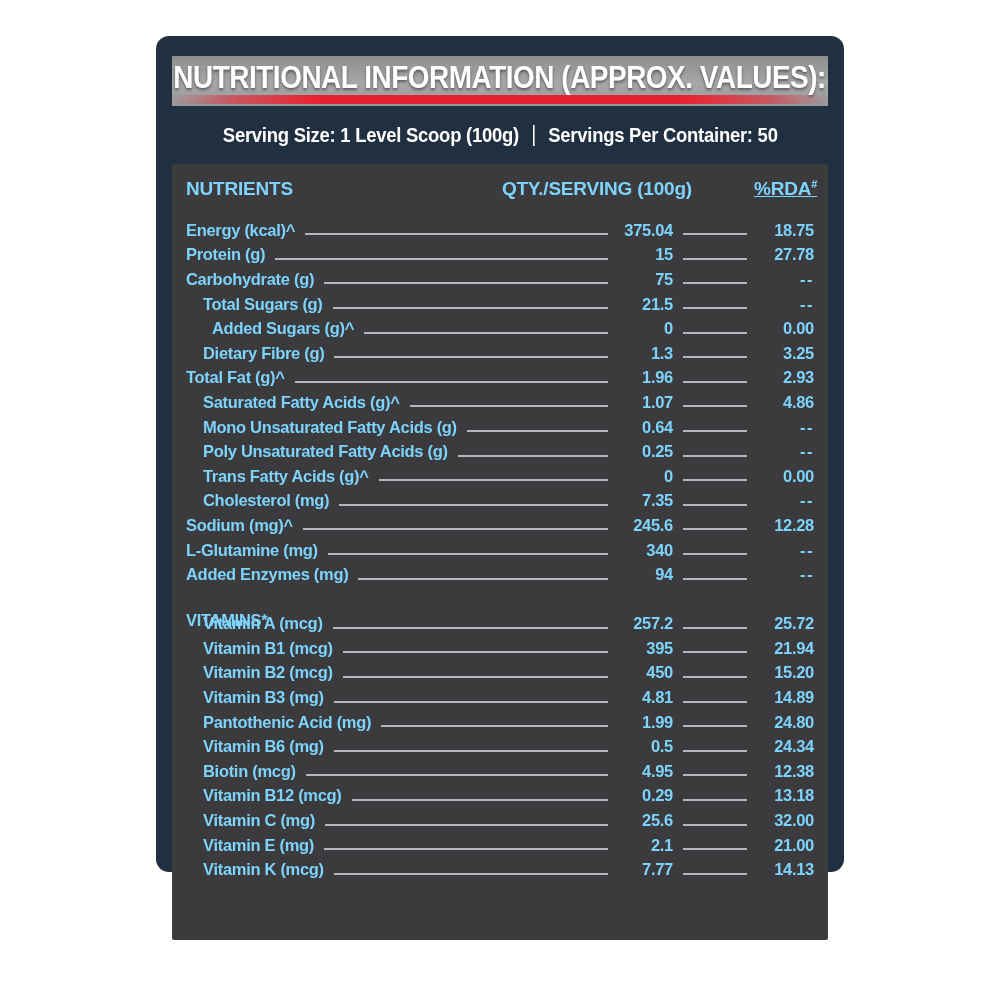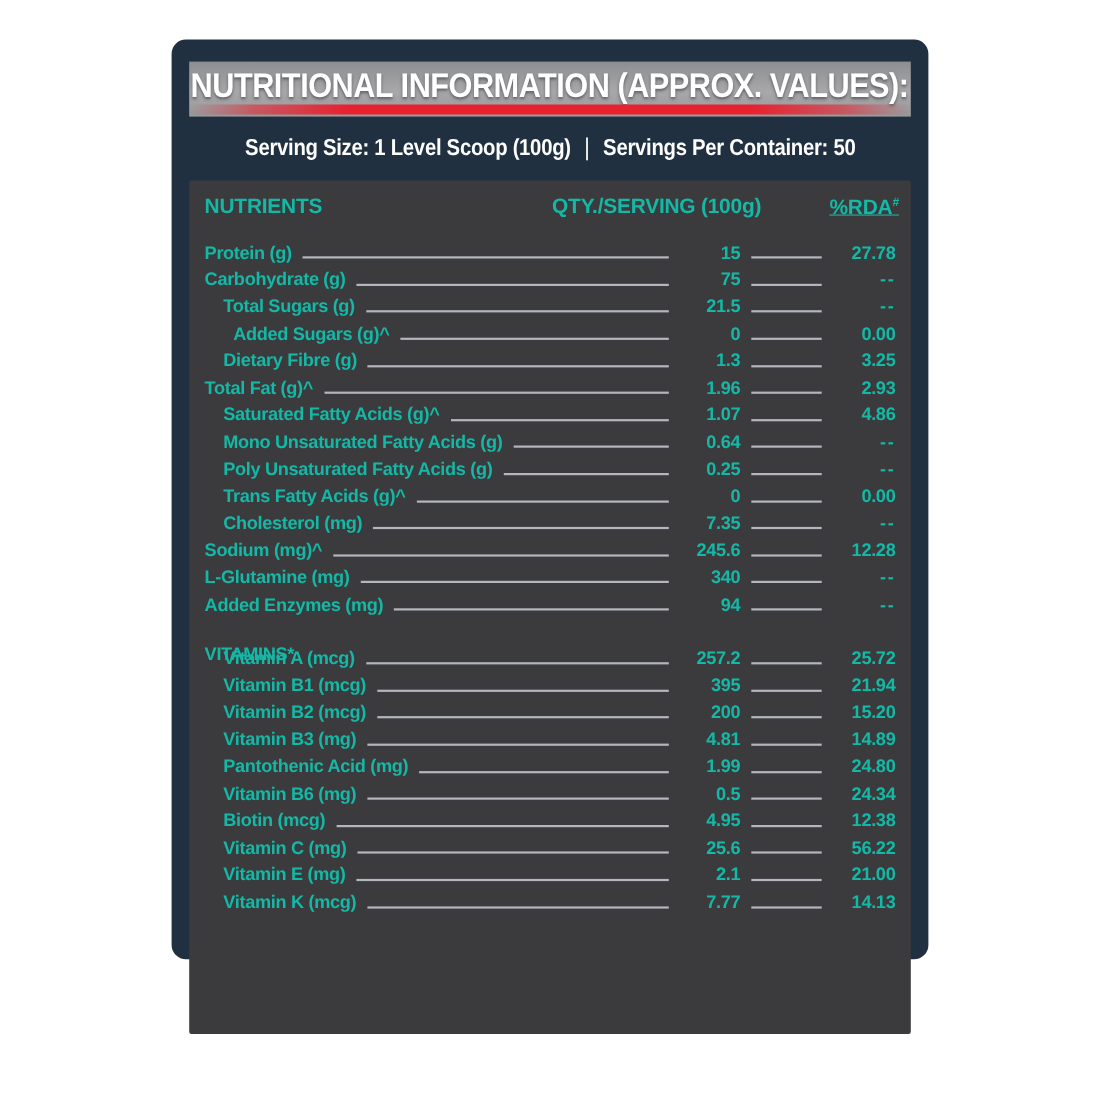--- a/index.html
+++ b/index.html
@@ -89,21 +89,21 @@
   }
   .serving-sep { font-weight: normal; font-size: 22px; position: relative; top: -1px; }
   
   .table-panel {
     position: relative;
     height: 776px;
     background: #3b3b3d;
     border-radius: 2px;
     box-sizing: border-box;
     padding: 14px 14px 12px 14px;
-    color: #14b8a6;
+    color: #7dd3fc;
   }
   .thead {
     display: flex;
     align-items: baseline;
     height: 26px;
     font-weight: bold;
     font-size: 19px;
     letter-spacing: -0.2px;
     margin-bottom: 14px;
   }
@@ -171,20 +171,27 @@
 
     <div class="table-panel">
       <div class="thead">
         <span class="th-nutrients">NUTRIENTS</span>
         <span class="th-qty">QTY./SERVING (100g)</span>
         <span class="th-gap"></span>
         <span class="th-rda"><span>%RDA</span><sup>#</sup></span>
       </div>
       <div class="rows">
           <div class="row">
+            <span class="row-label" style="padding-left: 0px;">Energy (kcal)^</span>
+            <span class="leader"></span>
+            <span class="qty-val">375.04</span>
+            <span class="leader2"></span>
+            <span class="rda-val">18.75</span>
+          </div>
+          <div class="row">
             <span class="row-label" style="padding-left: 0px;">Protein (g)</span>
             <span class="leader"></span>
             <span class="qty-val">15</span>
             <span class="leader2"></span>
             <span class="rda-val">27.78</span>
           </div>
           <div class="row">
             <span class="row-label" style="padding-left: 0px;">Carbohydrate (g)</span>
             <span class="leader"></span>
             <span class="qty-val">75</span>
@@ -288,21 +295,21 @@
           <div class="row">
             <span class="row-label" style="padding-left: 17px;">Vitamin B1 (mcg)</span>
             <span class="leader"></span>
             <span class="qty-val">395</span>
             <span class="leader2"></span>
             <span class="rda-val">21.94</span>
           </div>
           <div class="row">
             <span class="row-label" style="padding-left: 17px;">Vitamin B2 (mcg)</span>
             <span class="leader"></span>
-            <span class="qty-val">200</span>
+            <span class="qty-val">450</span>
             <span class="leader2"></span>
             <span class="rda-val">15.20</span>
           </div>
           <div class="row">
             <span class="row-label" style="padding-left: 17px;">Vitamin B3 (mg)</span>
             <span class="leader"></span>
             <span class="qty-val">4.81</span>
             <span class="leader2"></span>
             <span class="rda-val">14.89</span>
           </div>
@@ -321,25 +328,32 @@
             <span class="rda-val">24.34</span>
           </div>
           <div class="row">
             <span class="row-label" style="padding-left: 17px;">Biotin (mcg)</span>
             <span class="leader"></span>
             <span class="qty-val">4.95</span>
             <span class="leader2"></span>
             <span class="rda-val">12.38</span>
           </div>
           <div class="row">
+            <span class="row-label" style="padding-left: 17px;">Vitamin B12 (mcg)</span>
+            <span class="leader"></span>
+            <span class="qty-val">0.29</span>
+            <span class="leader2"></span>
+            <span class="rda-val">13.18</span>
+          </div>
+          <div class="row">
             <span class="row-label" style="padding-left: 17px;">Vitamin C (mg)</span>
             <span class="leader"></span>
             <span class="qty-val">25.6</span>
             <span class="leader2"></span>
-            <span class="rda-val">56.22</span>
+            <span class="rda-val">32.00</span>
           </div>
           <div class="row">
             <span class="row-label" style="padding-left: 17px;">Vitamin E (mg)</span>
             <span class="leader"></span>
             <span class="qty-val">2.1</span>
             <span class="leader2"></span>
             <span class="rda-val">21.00</span>
           </div>
           <div class="row">
             <span class="row-label" style="padding-left: 17px;">Vitamin K (mcg)</span>

